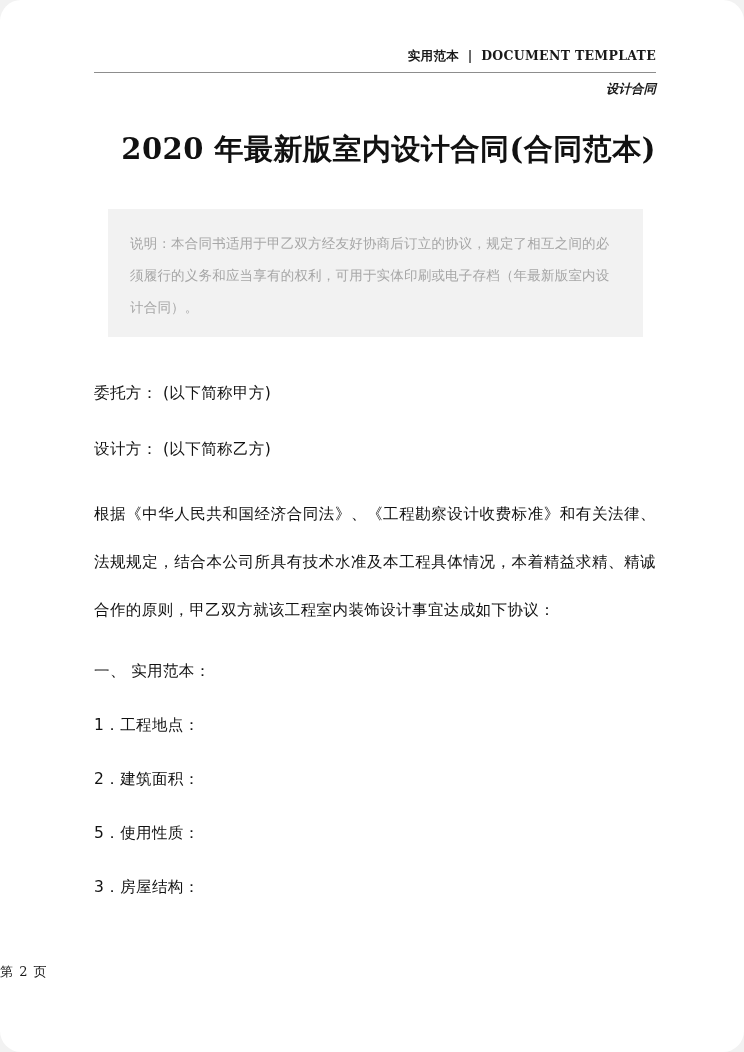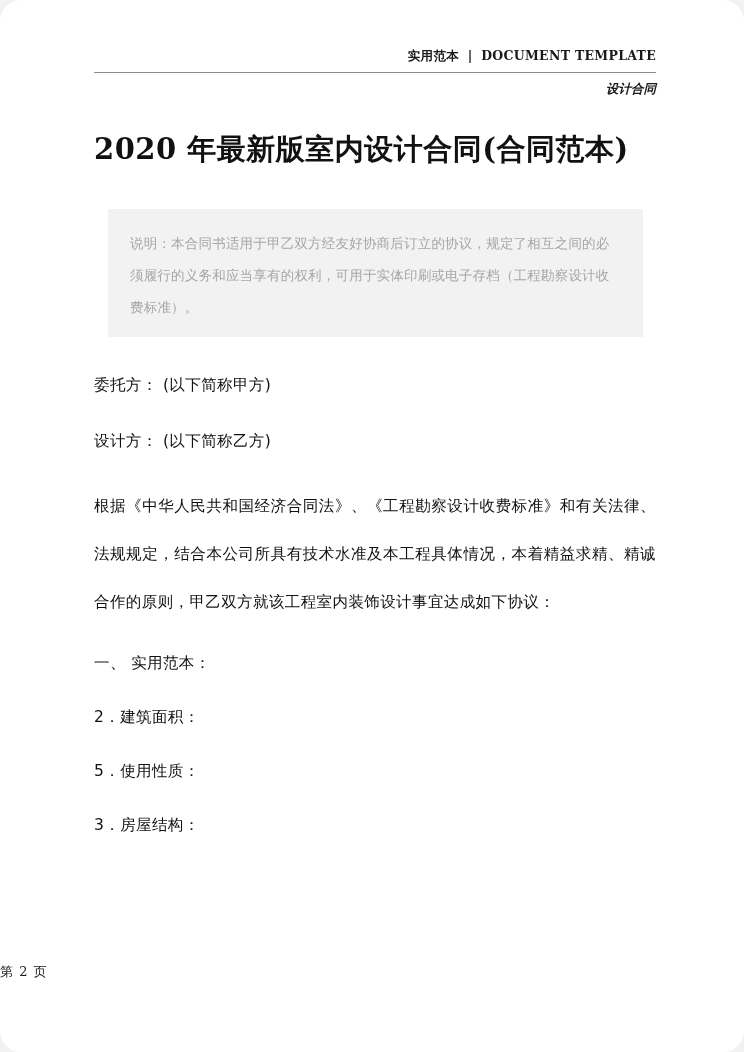--- a/index.html
+++ b/index.html
@@ -53,21 +53,21 @@
     padding-top: 8px;
     font-style: italic;
   }
 
   
   .doc-title {
     position: absolute;
     left: 94px;
     top: 129px;
     width: 562px;
-    text-align: left;
+    text-align: right;
     font-family: "DejaVu Serif", "Liberation Serif", serif;
     font-size: 29px;
     font-weight: bold;
     color: #111111;
     letter-spacing: 0.5px;
     line-height: 40px;
   }
 
   
   .notice {
@@ -85,21 +85,21 @@
     color: #a6a6a6;
     line-height: 32px;
     letter-spacing: 0.2px;
     margin: 0;
   }
 
   
   .body-block {
     position: absolute;
     left: 94px;
-    top: 370px;
+    top: 378px;
     width: 562px;
   }
   .body-block p {
     margin: 0 0 26px 0;
     font-size: 15.5px;
     color: #111111;
     line-height: 30px;
     letter-spacing: 0.4px;
   }
   .body-block p.flow {
@@ -134,28 +134,29 @@
       <span class="sep">|</span>
       <span>DOCUMENT TEMPLATE</span>
     </div>
     <div class="header-rule"></div>
     <div class="header-line2">设计合同</div>
   </div>
 
   <div class="doc-title">2020 年最新版室内设计合同(合同范本)</div>
 
   <div class="notice">
-    <p class="notice-text">说明：本合同书适用于甲乙双方经友好协商后订立的协议，规定了相互之间的必须履行的义务和应当享有的权利，可用于实体印刷或电子存档（工程勘察设计收费标准）。</p>
+    <p class="notice-text">说明：本合同书适用于甲乙双方经友好协商后订立的协议，规定了相互之间的必须履行的义务和应当享有的权利，可用于实体印刷或电子存档（年最新版室内设计合同）。</p>
   </div>
 
   <div class="body-block">
     <p>委托方： (以下简称甲方)</p>
     <p>设计方： (以下简称乙方)</p>
     <p class="flow">根据《中华人民共和国经济合同法》、《工程勘察设计收费标准》和有关法律、法规规定，结合本公司所具有技术水准及本工程具体情况，本着精益求精、精诚合作的原则，甲乙双方就该工程室内装饰设计事宜达成如下协议：</p>
     <p class="list">一、 实用范本：</p>
+    <p class="list">1．工程地点：</p>
     <p class="list">2．建筑面积：</p>
     <p class="list">5．使用性质：</p>
     <p class="list">3．房屋结构：</p>
   </div>
 
   <div class="footer">第 2 页</div>
 
 </div>
 
 </body></html>

